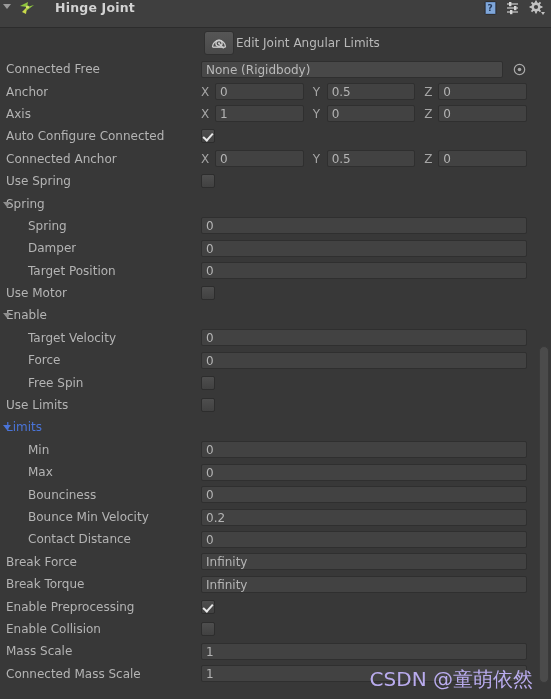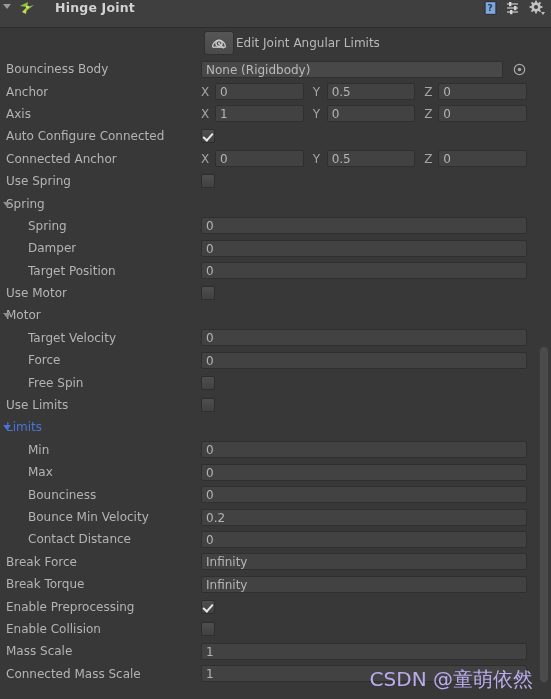--- a/index.html
+++ b/index.html
@@ -295,21 +295,21 @@
         <circle cx="9" cy="9.3" r="3.1" fill="none" stroke="#cfcfcf" stroke-width="1.3"></circle>
         <circle cx="9" cy="9.3" r="1.1" fill="#cfcfcf"></circle>
         <line x1="9" y1="9.3" x2="13.6" y2="14.4" stroke="#cfcfcf" stroke-width="1.3"></line>
         <line x1="2.5" y1="13.2" x2="15.5" y2="13.2" stroke="#cfcfcf" stroke-width="1.3"></line>
       </svg>
     </span>
     <span class="edit-label">Edit Joint Angular Limits</span>
   </div>
 
   <div class="row">
-    <span class="lbl">Bounciness Body</span>
+    <span class="lbl">Connected Free</span>
     <span class="fields">
       <span class="obj-field">None (Rigidbody)</span>
       <span class="obj-picker">
         <svg width="13" height="13" viewBox="0 0 13 13">
           <circle cx="6.5" cy="6.5" r="5.2" fill="none" stroke="#a9a9a9" stroke-width="1.2"></circle>
           <circle cx="6.5" cy="6.5" r="1.8" fill="#a9a9a9"></circle>
         </svg>
       </span>
     </span>
   </div>
@@ -395,21 +395,21 @@
 
   <div class="row">
     <span class="lbl">Use Motor</span>
     <span class="fields">
       <span class="cbx"></span>
     </span>
   </div>
 
   <div class="row">
     <span class="sec-tri"></span>
-    <span class="lbl">Motor</span>
+    <span class="lbl">Enable</span>
   </div>
   <div class="row">
     <span class="lbl indent1">Target Velocity</span>
     <span class="fields">
       <span class="field full">0</span>
     </span>
   </div>
   <div class="row">
     <span class="lbl indent1">Force</span>
     <span class="fields">

